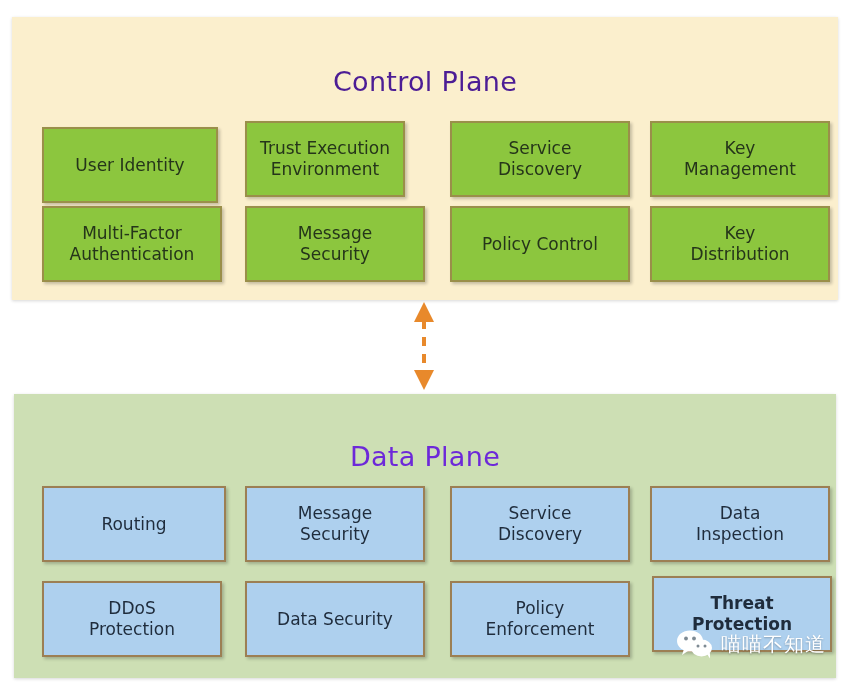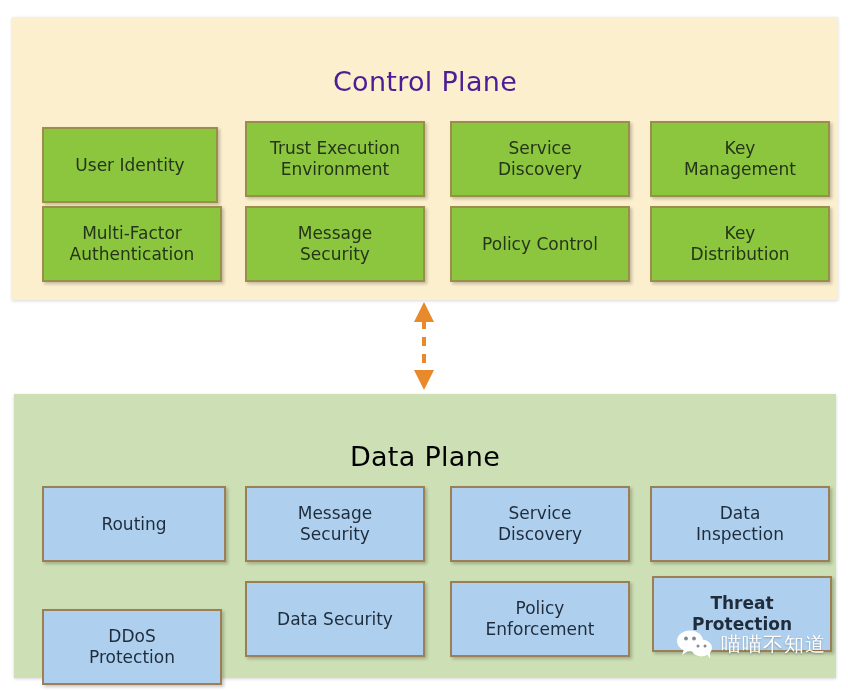--- a/index.html
+++ b/index.html
@@ -45,21 +45,21 @@
     font-size: 27px;
     font-weight: 400;
     letter-spacing: 0.3px;
   }
   #control-plane .plane-title {
     top: 27px;
     color: #4c1d95;
   }
   #data-plane .plane-title {
     top: 25px;
-    color: #000000;
+    color: #6d28d9;
   }
 
   
   .node {
     position: absolute;
     box-sizing: border-box;
     display: flex;
     align-items: center;
     justify-content: center;
     text-align: center;
@@ -116,21 +116,21 @@
 <body>
 
 <div id="canvas">
 
   <section class="plane" id="control-plane">
     <h2 class="plane-title">Control Plane</h2>
 
     <div class="node node-green" style="left:30px;  top:104px; width:176px; height:76px;margin-top:6px;">
       <span class="label">User Identity</span>
     </div>
-    <div class="node node-green" style="left:233px; top:104px; width:180px; height:76px;">
+    <div class="node node-green" style="left:233px; top:104px; width:160px; height:76px;">
       <span class="label">Trust Execution
 Environment</span>
     </div>
     <div class="node node-green" style="left:438px; top:104px; width:180px; height:76px;">
       <span class="label">Service
 Discovery</span>
     </div>
     <div class="node node-green" style="left:638px; top:104px; width:180px; height:76px;">
       <span class="label">Key
 Management</span>
@@ -171,21 +171,21 @@
     </div>
     <div class="node node-blue" style="left:436px; top:92px; width:180px; height:76px;">
       <span class="label">Service
 Discovery</span>
     </div>
     <div class="node node-blue" style="left:636px; top:92px; width:180px; height:76px;">
       <span class="label">Data
 Inspection</span>
     </div>
 
-    <div class="node node-blue" style="left:28px;  top:187px; width:180px; height:76px;margin-top:28px;">
+    <div class="node node-blue" style="left:28px;  top:187px; width:180px; height:76px;">
       <span class="label">DDoS
 Protection</span>
     </div>
     <div class="node node-blue" style="left:231px; top:187px; width:180px; height:76px;">
       <span class="label">Data Security</span>
     </div>
     <div class="node node-blue" style="left:436px; top:187px; width:180px; height:76px;">
       <span class="label">Policy
 Enforcement</span>
     </div>

